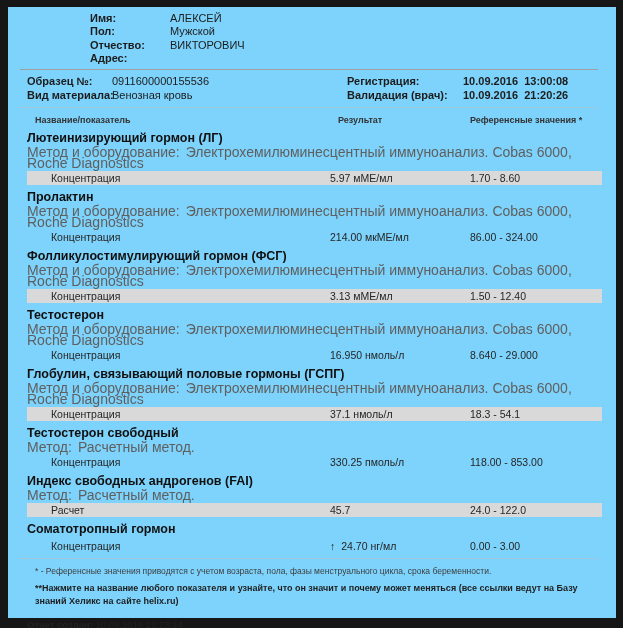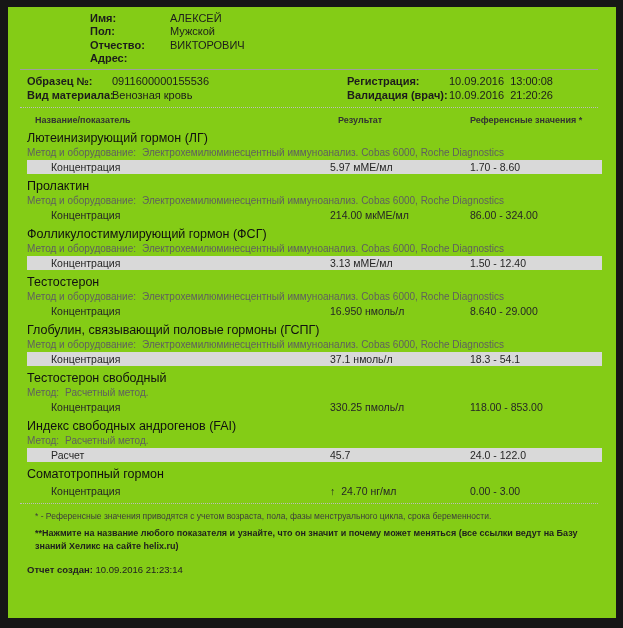--- a/index.html
+++ b/index.html
@@ -1,44 +1,44 @@
 <!DOCTYPE html>
 <html><head>
 <meta charset="utf-8">
 <style>
   html,body{margin:0;padding:0;}
   body{width:623px;height:628px;background:#161616;position:relative;overflow:hidden;
        font-family:"Liberation Sans","DejaVu Sans",sans-serif;}
-  .page{position:absolute;left:8px;top:7px;width:608px;height:611px;background:#84cc16;}
+  .page{position:absolute;left:8px;top:7px;width:608px;height:611px;background:#7dd3fc;}
   .content{padding:4px 12px 0 19px;}
 
   
   .patient-row{display:flex;height:13.5px;font-size:11px;color:#1c1c1c;align-items:center;}
   .patient-row .lbl{font-weight:bold;margin-left:63px;width:80px;}
   .patient-row .val{flex:1;}
 
   .sep-solid{border-top:1px solid #9f9f9f;margin:4px 0 5px -7px;width:578px;}
   .sep-dotted{border-top:1px dotted #bdbdbd;margin:5px 0 0 -7px;width:578px;}
 
   
   .sample-row{position:relative;height:13.5px;font-size:11px;color:#1c1c1c;}
   .sample-row .lbl{position:absolute;left:0;font-weight:bold;}
   .sample-row .val{position:absolute;left:85px;white-space:pre;}
   .sample-row .lbl2{position:absolute;left:320px;font-weight:bold;}
-  .sample-row .val2{position:absolute;left:422px;white-space:pre;}
+  .sample-row .val2{position:absolute;left:436px;white-space:pre;font-weight:bold;}
 
   
   .grid{display:grid;grid-template-columns:286px 123px auto;width:575px;align-items:center;gap:17px;}
   .table-header{margin-top:6px;height:12px;font-size:9px;font-weight:bold;color:#333;}
   .table-header .h-name{padding-left:8px;}
   .table-header .h-result{padding-left:8px;}
 
   .section{margin:0;}
-  .section-title{margin-top:5px;line-height:15px;font-size:12.5px;font-weight:normal;color:#101010;}
-  .method{margin-top:1px;line-height:11px;font-size:10px;color:#5f5f5f;max-width:560px;}
+  .section-title{margin-top:5px;line-height:15px;font-size:12.5px;font-weight:bold;color:#101010;}
+  .method{margin-top:1px;line-height:11px;font-size:14px;color:#5f5f5f;max-width:560px;}
   .method .m-text{margin-left:6px;}
   .result-row{margin-top:2px;height:14px;font-size:10.5px;color:#262626;}
   .cell-label{padding-left:24px;}
   .sections .section:nth-of-type(odd) .result-row{background:#d9d9d9;}
   .flag:not(:empty){margin-right:6px;}
 
   
   .fn1{margin:7px 0 0 8px;line-height:11px;font-size:8.5px;color:#3d3d3d;}
   .fn2{margin:5px 0 0 8px;line-height:13px;font-size:9px;font-weight:bold;color:#1e1e1e;max-width:560px;}
   .created{margin-top:11px;font-size:9.5px;color:#222;}

